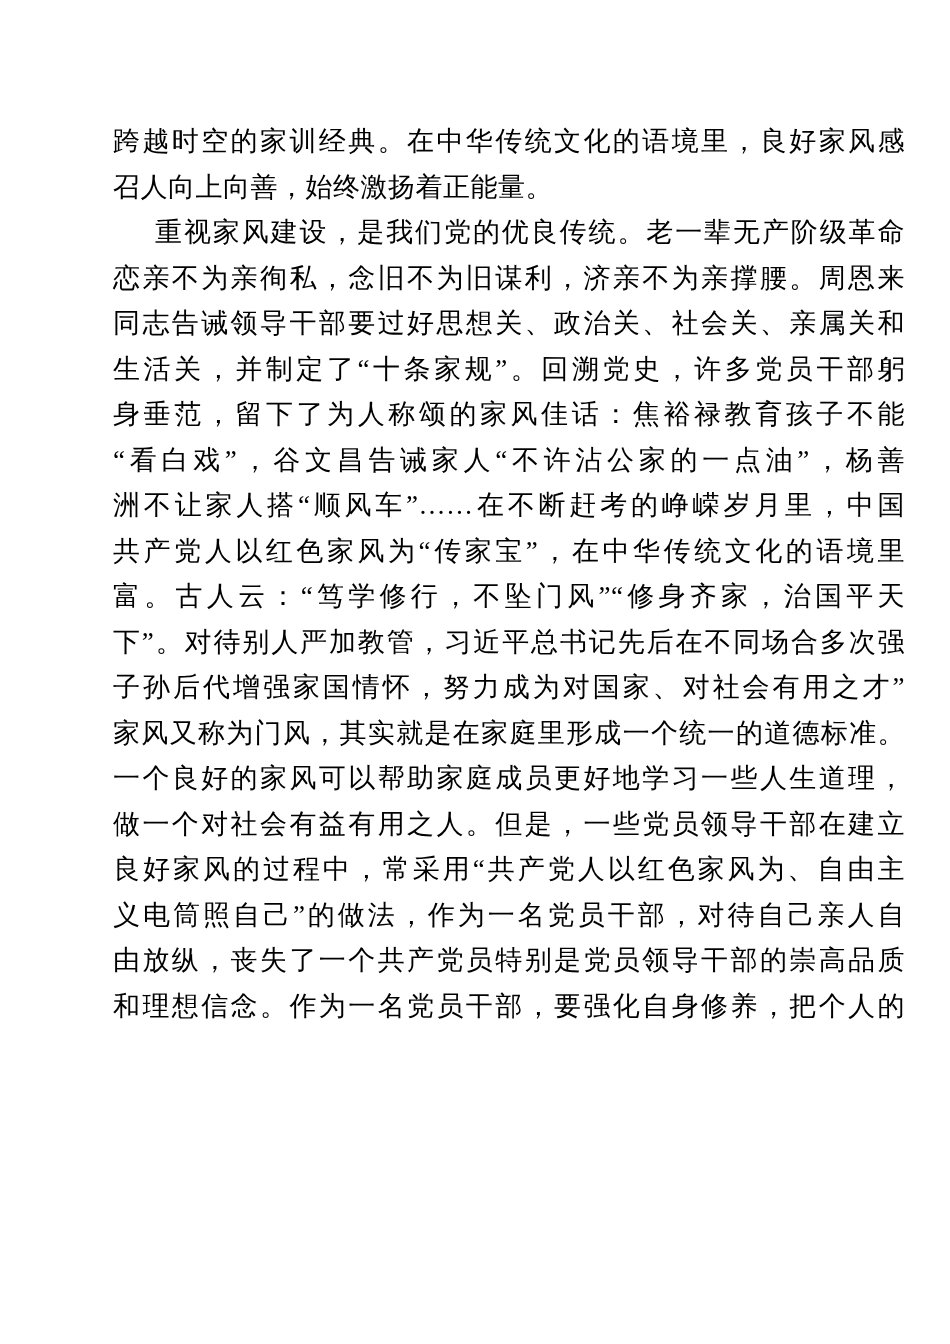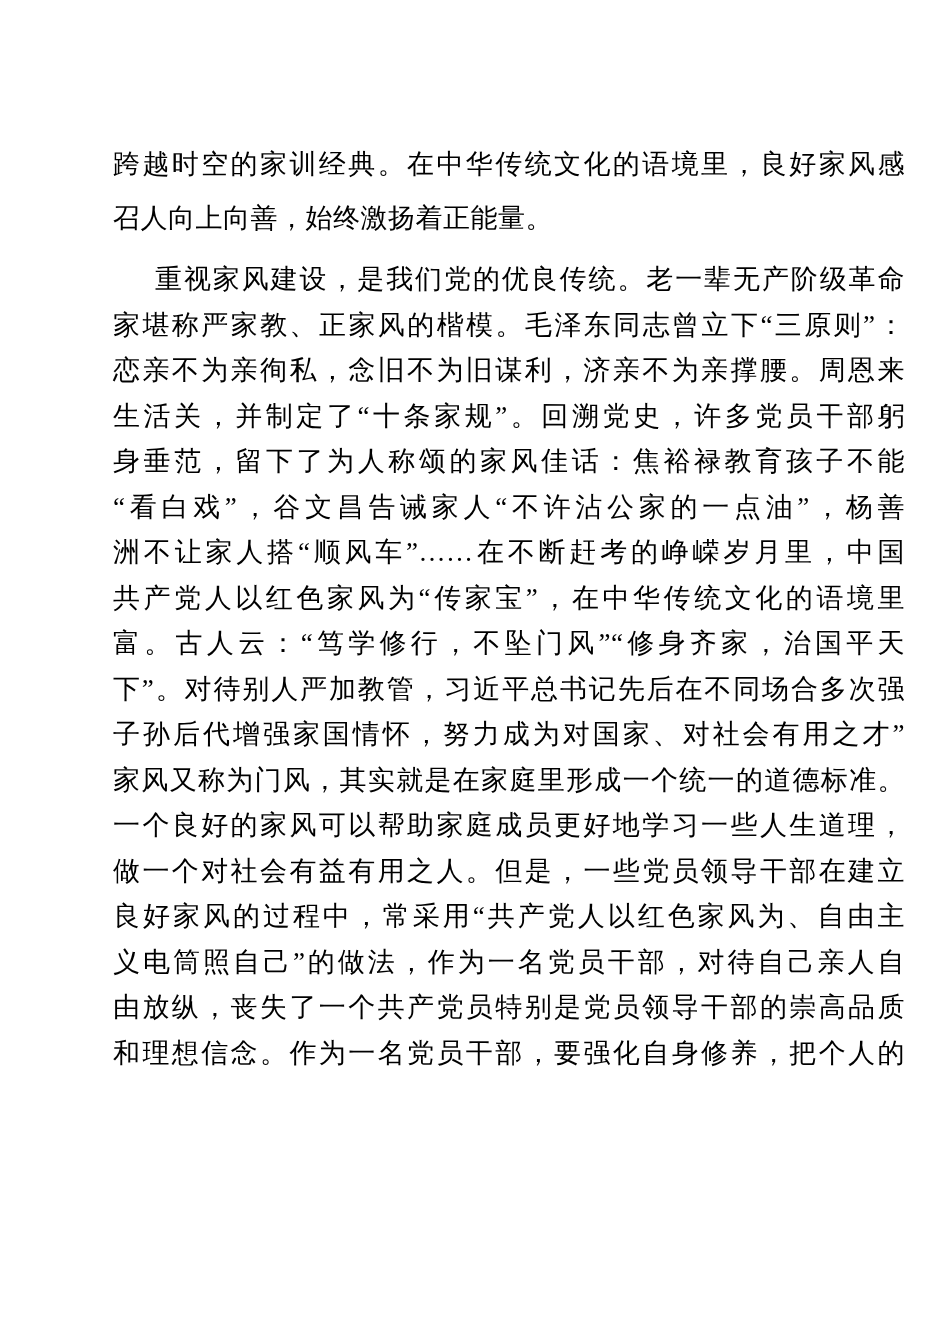--- a/index.html
+++ b/index.html
@@ -11,53 +11,51 @@
     position: relative;
     width: 950px;
     height: 1344px;
     background: #ffffff;
     overflow: hidden;
     font-family: "Liberation Serif", "DejaVu Serif", serif;
   }
   .textblock {
     position: absolute;
     left: 113px;
-    top: 142px;
+    top: 119px;
     width: 792px;
   }
   .line {
     font-size: 27px;
     line-height: 45.5px;
     color: #000000;
     font-weight: 400;
     text-align: justify;
     text-align-last: justify;
     text-justify: inter-character;
     letter-spacing: 0.5px;
     white-space: normal;
   }
   .line.para-end {
     text-align-last: left;
-    margin-top: 8px;
   }
   .line.indent {
     text-indent: 42px;
-    margin-top: 16px;
   }
 </style>
 </head>
 <body>
 
 <div class="page">
   <div class="textblock">
     <div class="line">跨越时空的家训经典。在中华传统文化的语境里，良好家风感</div>
     <div class="line para-end">召人向上向善，始终激扬着正能量。</div>
     <div class="line indent">重视家风建设，是我们党的优良传统。老一辈无产阶级革命</div>
-    <div class="line">家堪称严家教、正家风的楷模。毛泽东同志曾立下“三原则”：</div>
     <div class="line">恋亲不为亲徇私，念旧不为旧谋利，济亲不为亲撑腰。周恩来</div>
+    <div class="line">同志告诫领导干部要过好思想关、政治关、社会关、亲属关和</div>
     <div class="line">生活关，并制定了“十条家规”。回溯党史，许多党员干部躬</div>
     <div class="line">身垂范，留下了为人称颂的家风佳话：焦裕禄教育孩子不能</div>
     <div class="line">“看白戏”，谷文昌告诫家人“不许沾公家的一点油”，杨善</div>
     <div class="line">洲不让家人搭“顺风车”……在不断赶考的峥嵘岁月里，中国</div>
     <div class="line">共产党人以红色家风为“传家宝”，在中华传统文化的语境里</div>
     <div class="line">富。古人云：“笃学修行，不坠门风”“修身齐家，治国平天</div>
     <div class="line">下”。对待别人严加教管，习近平总书记先后在不同场合多次强</div>
     <div class="line">子孙后代增强家国情怀，努力成为对国家、对社会有用之才”</div>
     <div class="line">家风又称为门风，其实就是在家庭里形成一个统一的道德标准。</div>
     <div class="line">一个良好的家风可以帮助家庭成员更好地学习一些人生道理，</div>

